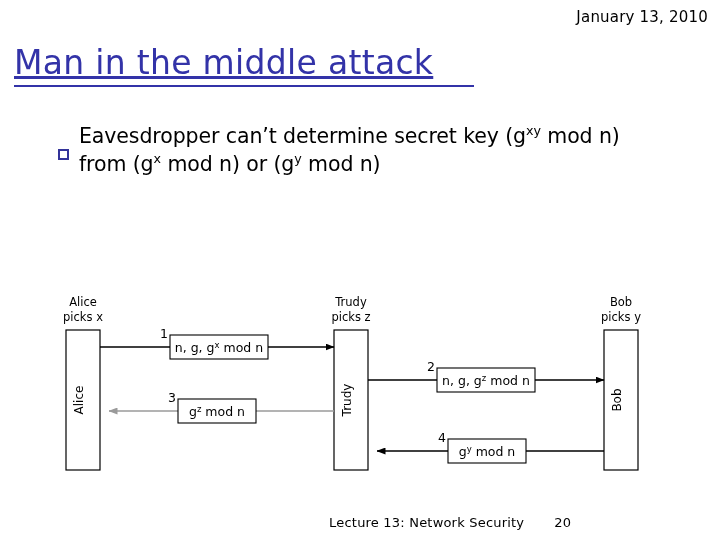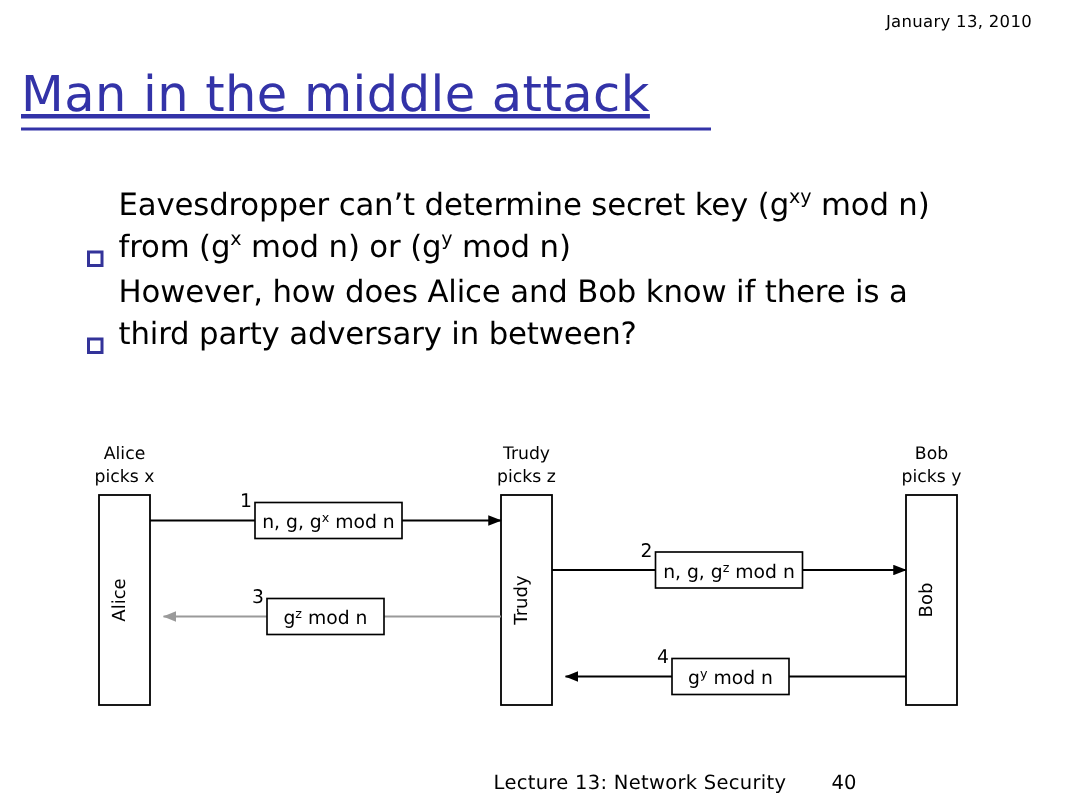--- a/index.html
+++ b/index.html
@@ -13,23 +13,23 @@
     height: 540px;
     position: relative;
     overflow: hidden;
     font-family: "DejaVu Sans", sans-serif;
   }
 
   
   #slide-date {
     position: absolute;
     top: 8px;
-    right: 32px;
-    font-family: "DejaVu Sans", sans-serif;
-    font-size: 11px;
+    right: 12px;
+    font-family: "DejaVu Sans", sans-serif;
+    font-size: 15px;
     color: #000000;
     letter-spacing: 0.2px;
     white-space: nowrap;
   }
 
   
   #slide-title {
     position: absolute;
     left: 14px;
     top: 44px;
@@ -53,21 +53,21 @@
 
   
   #bullet-list {
     position: absolute;
     left: 58px;
     top: 122px;
     width: 600px;
   }
   .bullet-row {
     display: flex;
-    align-items: flex-end;
+    align-items: center;
     margin-bottom: 2px;
   }
   .bullet-marker {
     flex: 0 0 auto;
     width: 11px;
     height: 11px;
     border: 2px solid #333399;
     background: #ffffff;
     margin-top: 8px;
     margin-right: 10px;
@@ -168,24 +168,20 @@
 <div id="slide-title">Man in the middle attack</div>
 <div id="title-underline"></div>
 
 <div id="bullet-list">
 
   <div class="bullet-row">
     <span class="bullet-marker"></span>
     <span class="bullet-text"><span>Eavesdropper can’t determine secret key (g</span><sup>xy</sup><span> mod n) from (g</span><sup>x</sup><span> mod n) or (g</span><sup>y</sup><span> mod n)</span></span>
   </div>
 
-  <div class="bullet-row">
-    <span class="bullet-marker"></span>
-    <span class="bullet-text"><span>However, how does Alice and Bob know if there is a third party adversary in between?</span></span>
-  </div>
 
 </div>
 
 <div id="diagram">
   <svg width="720" height="225" viewBox="0 0 720 225">
 
     <defs>
       <marker id="arrowDark" markerWidth="9" markerHeight="7" refX="8.5" refY="3.5" orient="auto" markerUnits="userSpaceOnUse">
         <polygon points="0 0, 9 3.5, 0 7" fill="#000000"></polygon>
       </marker>
@@ -246,15 +242,15 @@
       <rect class="msg-box" x="448" y="169" width="78" height="24"></rect>
       <text class="msg-text" x="487" y="186" text-anchor="middle"><tspan xml:space="preserve">g</tspan><tspan class="sup" dy="-4" xml:space="preserve">y</tspan><tspan dy="4" xml:space="preserve"> mod n</tspan></text>
     </g>
 
   </svg>
 </div>
 
 <div id="footer">
   <span id="footer-inner">
     <span id="footer-text">Lecture 13: Network Security</span>
-    <span id="footer-page">40</span>
+    <span id="footer-page">20</span>
   </span>
 </div>
 
 </body></html>

